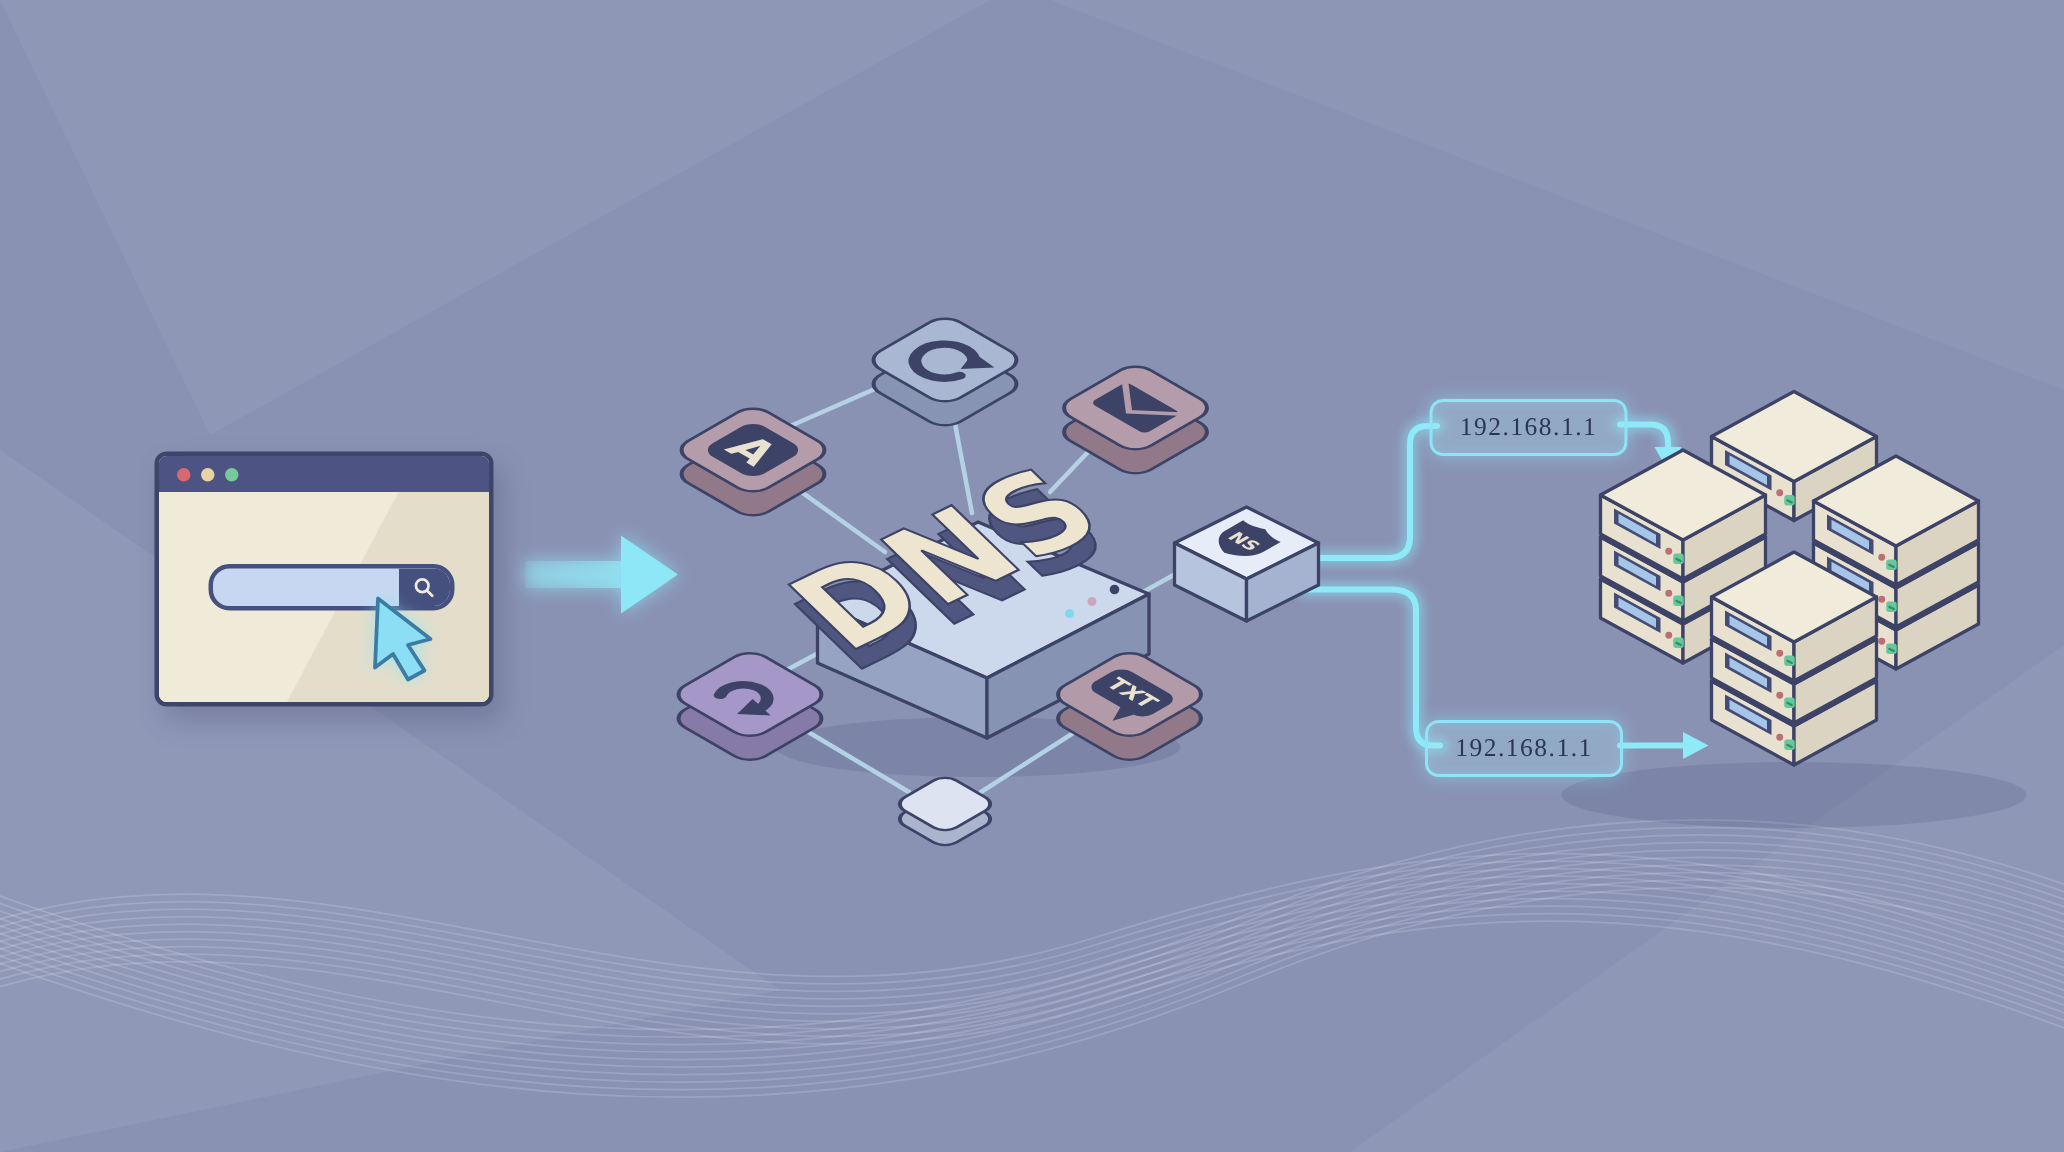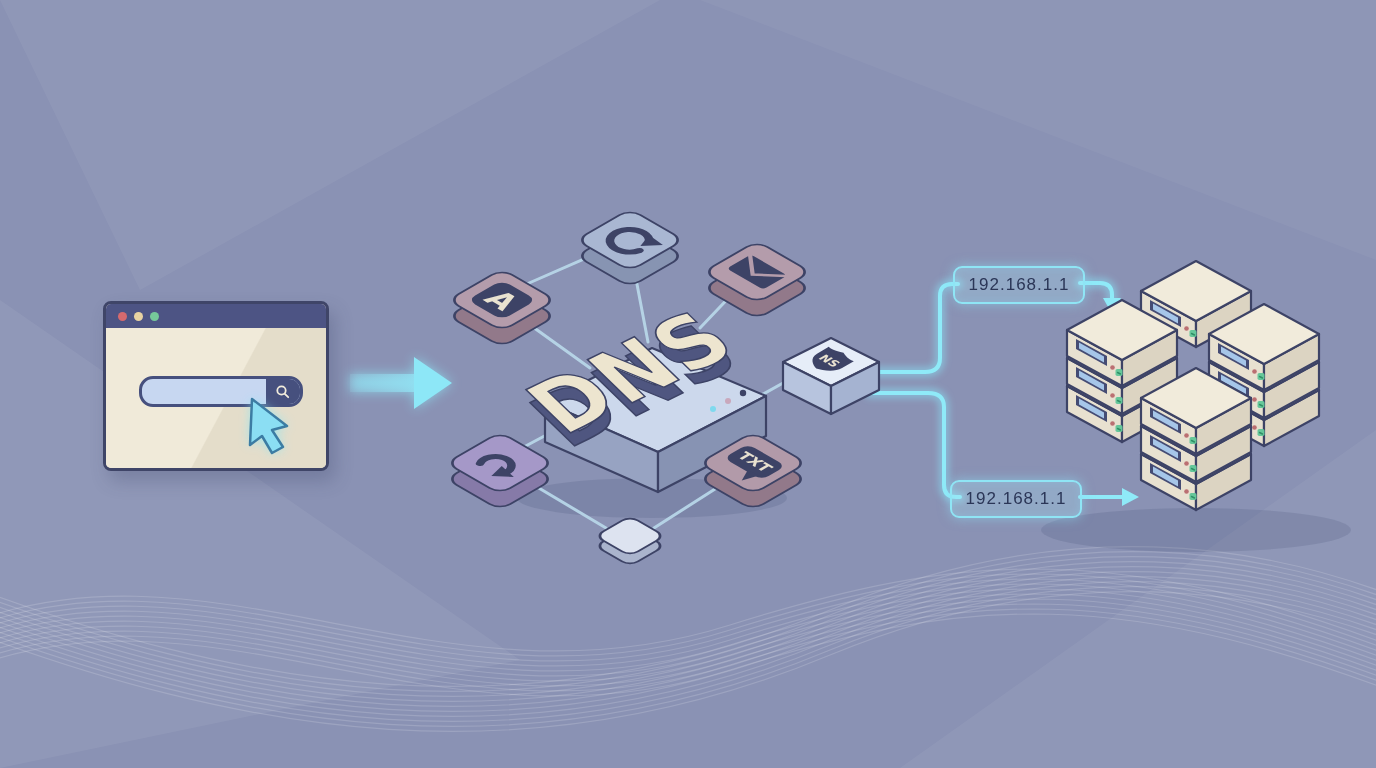--- a/index.html
+++ b/index.html
@@ -13,21 +13,21 @@
   .tl{width:9px;height:9px;border-radius:50%;}
   .tl.red{background:#d66a6e;}
   .tl.yel{background:#e8d3a2;}
   .tl.grn{background:#76c99a;}
   .bbody{position:relative;height:140px;background:linear-gradient(118deg,#f0ead9 0%,#f0ead9 54%,#e4ddca 54.5%);}
   .searchbar{position:absolute;left:33px;top:48px;width:158px;height:25px;border:3px solid #46507e;border-radius:14px;background:#c7d7f1;display:flex;overflow:hidden;}
   .searchtext{flex:1;font-size:12px;color:#46507e;line-height:25px;padding-left:10px;}
   .searchbtn{width:34px;background:#46507e;display:flex;align-items:center;justify-content:center;}
 
   
-  .iplabel{position:absolute;width:128px;height:34px;border:2.5px solid #8fe5f5;border-radius:9px;background:rgba(170,230,246,.28);color:#2b3657;font-family:Liberation Sans, sans-serif;font-size:17px;letter-spacing:1px;display:flex;align-items:center;justify-content:center;box-shadow:0 0 12px rgba(140,225,248,.55), inset 0 0 8px rgba(140,225,248,.25);}
+  .iplabel{position:absolute;width:128px;height:34px;border:2.5px solid #8fe5f5;border-radius:9px;background:rgba(170,230,246,.28);color:#2b3657;font-family:Liberation Serif, serif;font-size:17px;letter-spacing:1px;display:flex;align-items:center;justify-content:center;box-shadow:0 0 12px rgba(140,225,248,.55), inset 0 0 8px rgba(140,225,248,.25);}
   .ip-top{left:953px;top:266px;}
   .ip-bot{left:950px;top:480px;}
 
   
   .oln{stroke:#3d4366;stroke-width:2.2;stroke-linejoin:round;}
   .lline{stroke:#b7d6e8;stroke-width:3;stroke-linecap:round;opacity:.95;fill:none;}
   .trace{stroke:#8feaf8;stroke-width:4;fill:none;stroke-linecap:round;}
   .traceglow{stroke:rgba(135,230,250,.45);stroke-width:11;fill:none;stroke-linecap:round;}
   .wave{fill:none;stroke:rgba(255,255,255,.16);stroke-width:1.2;}
   text{font-family:"DejaVu Sans",sans-serif;}

